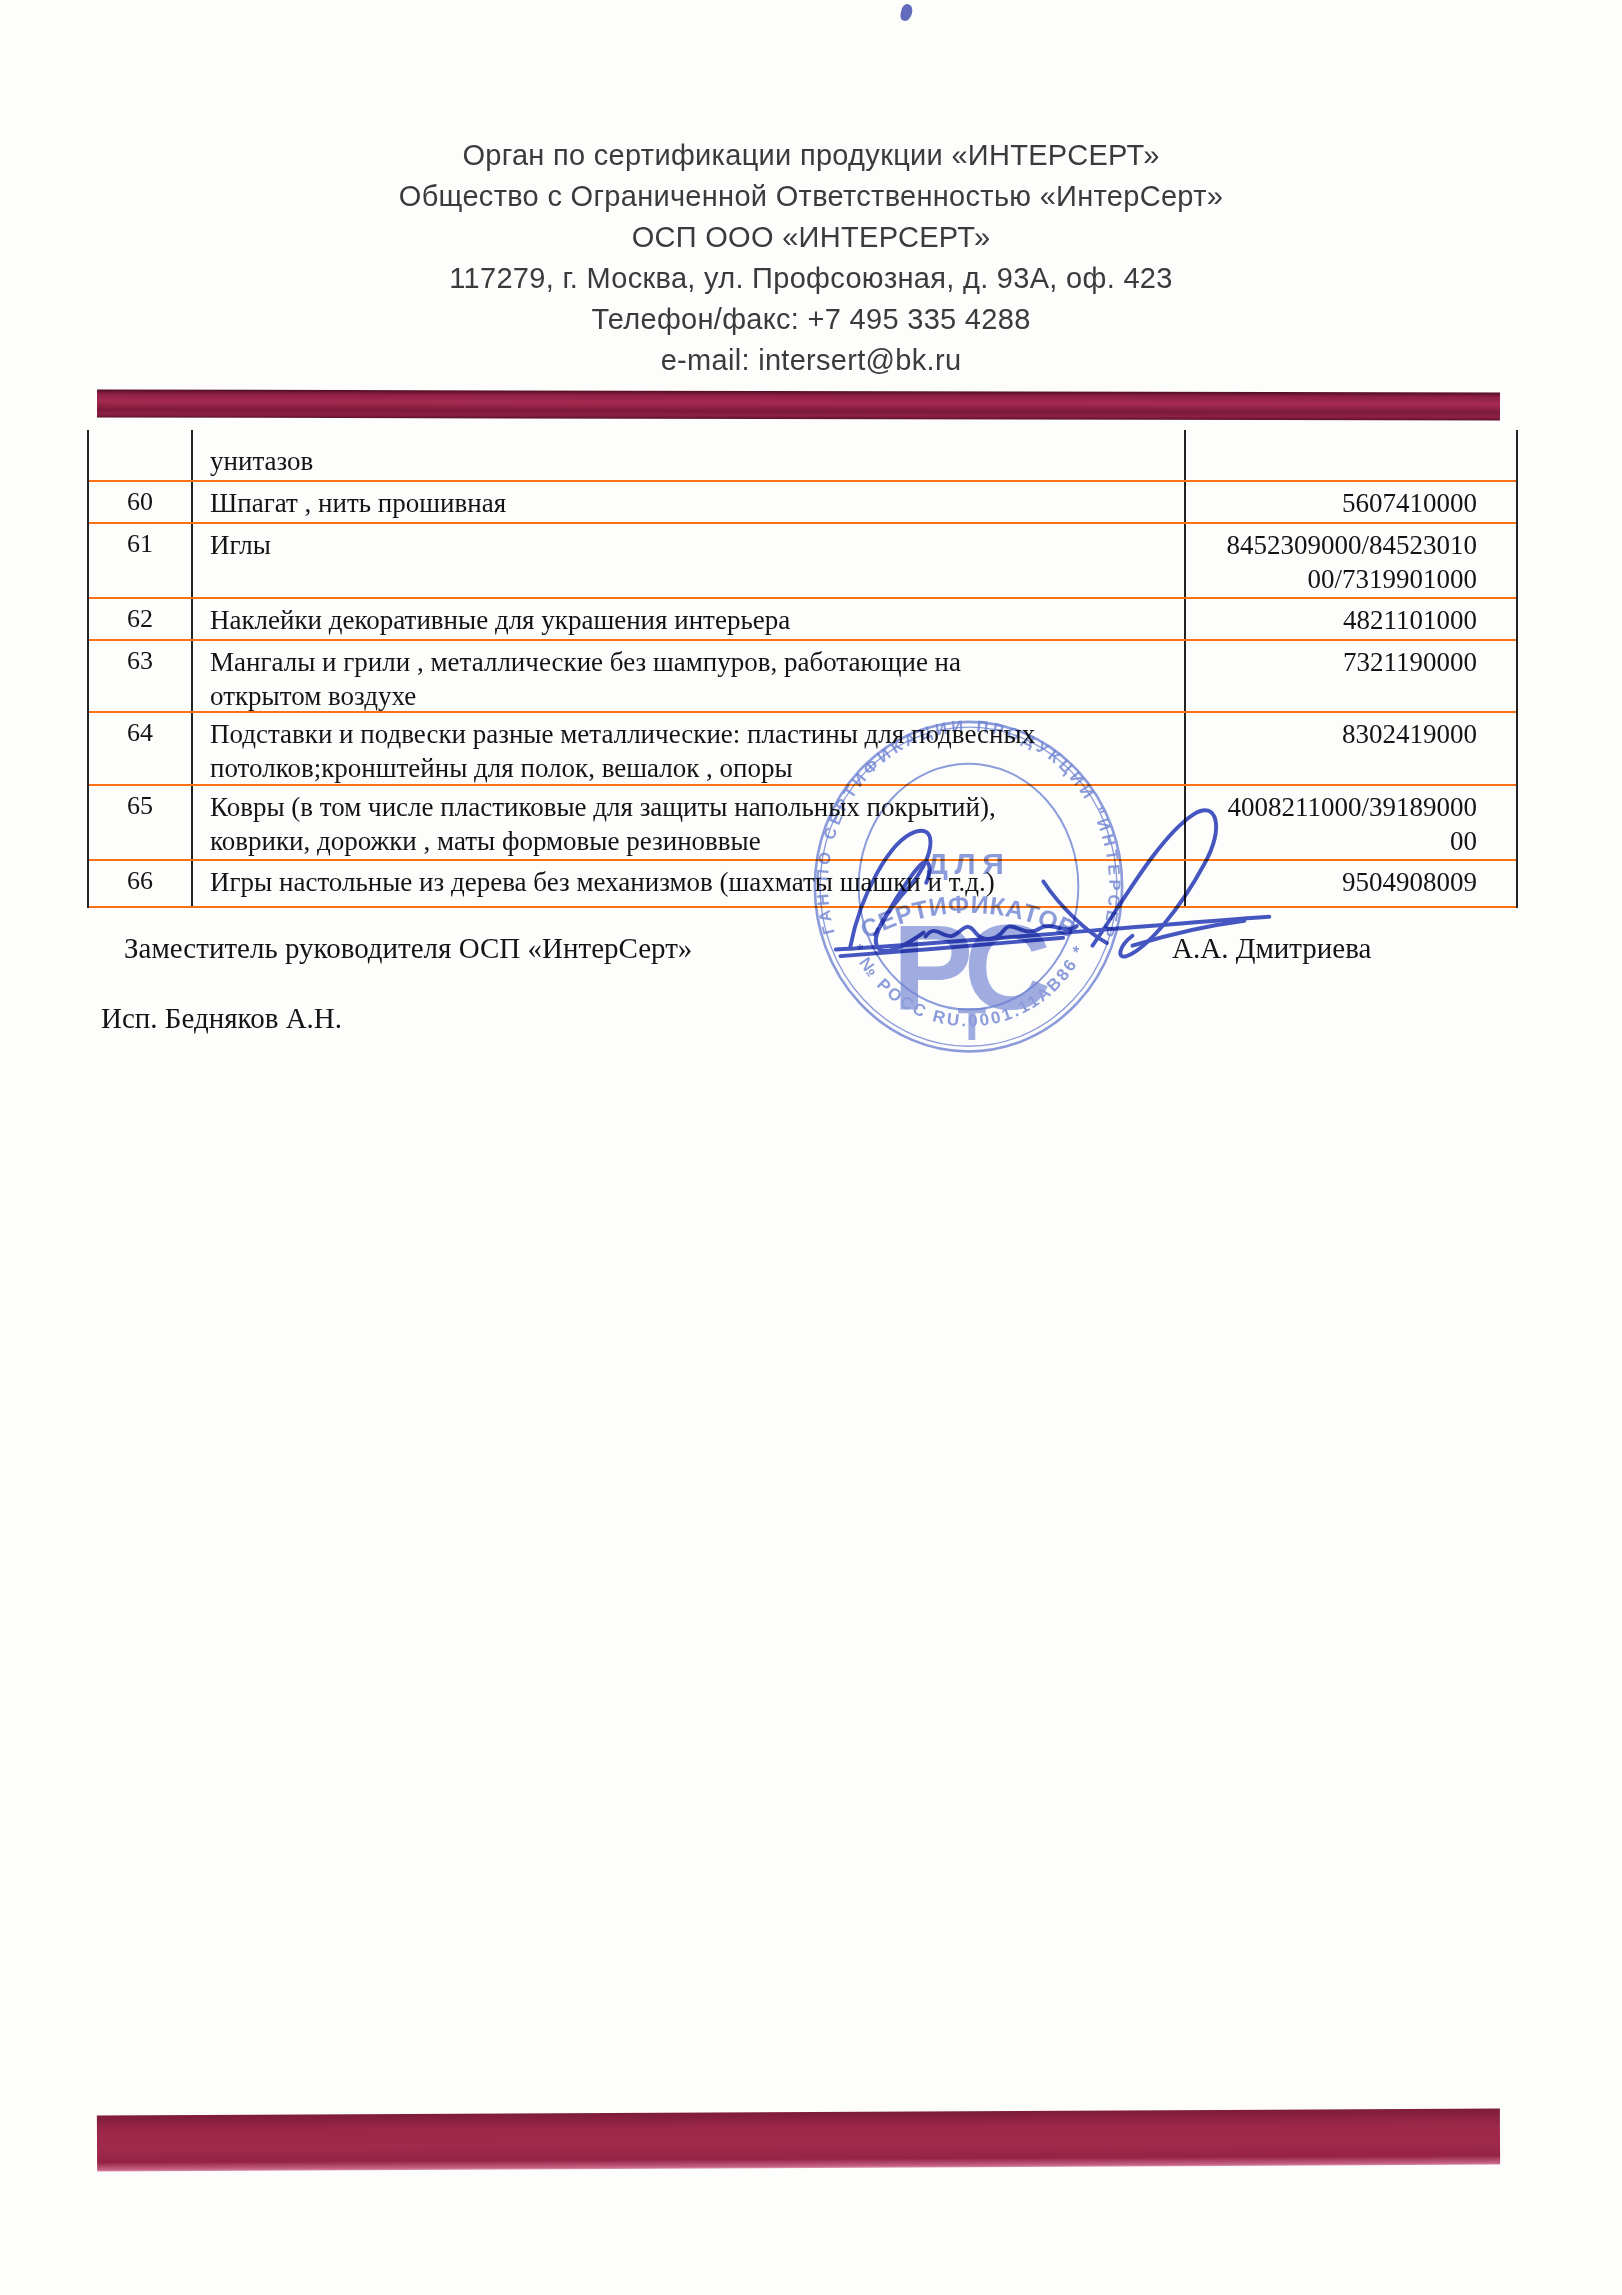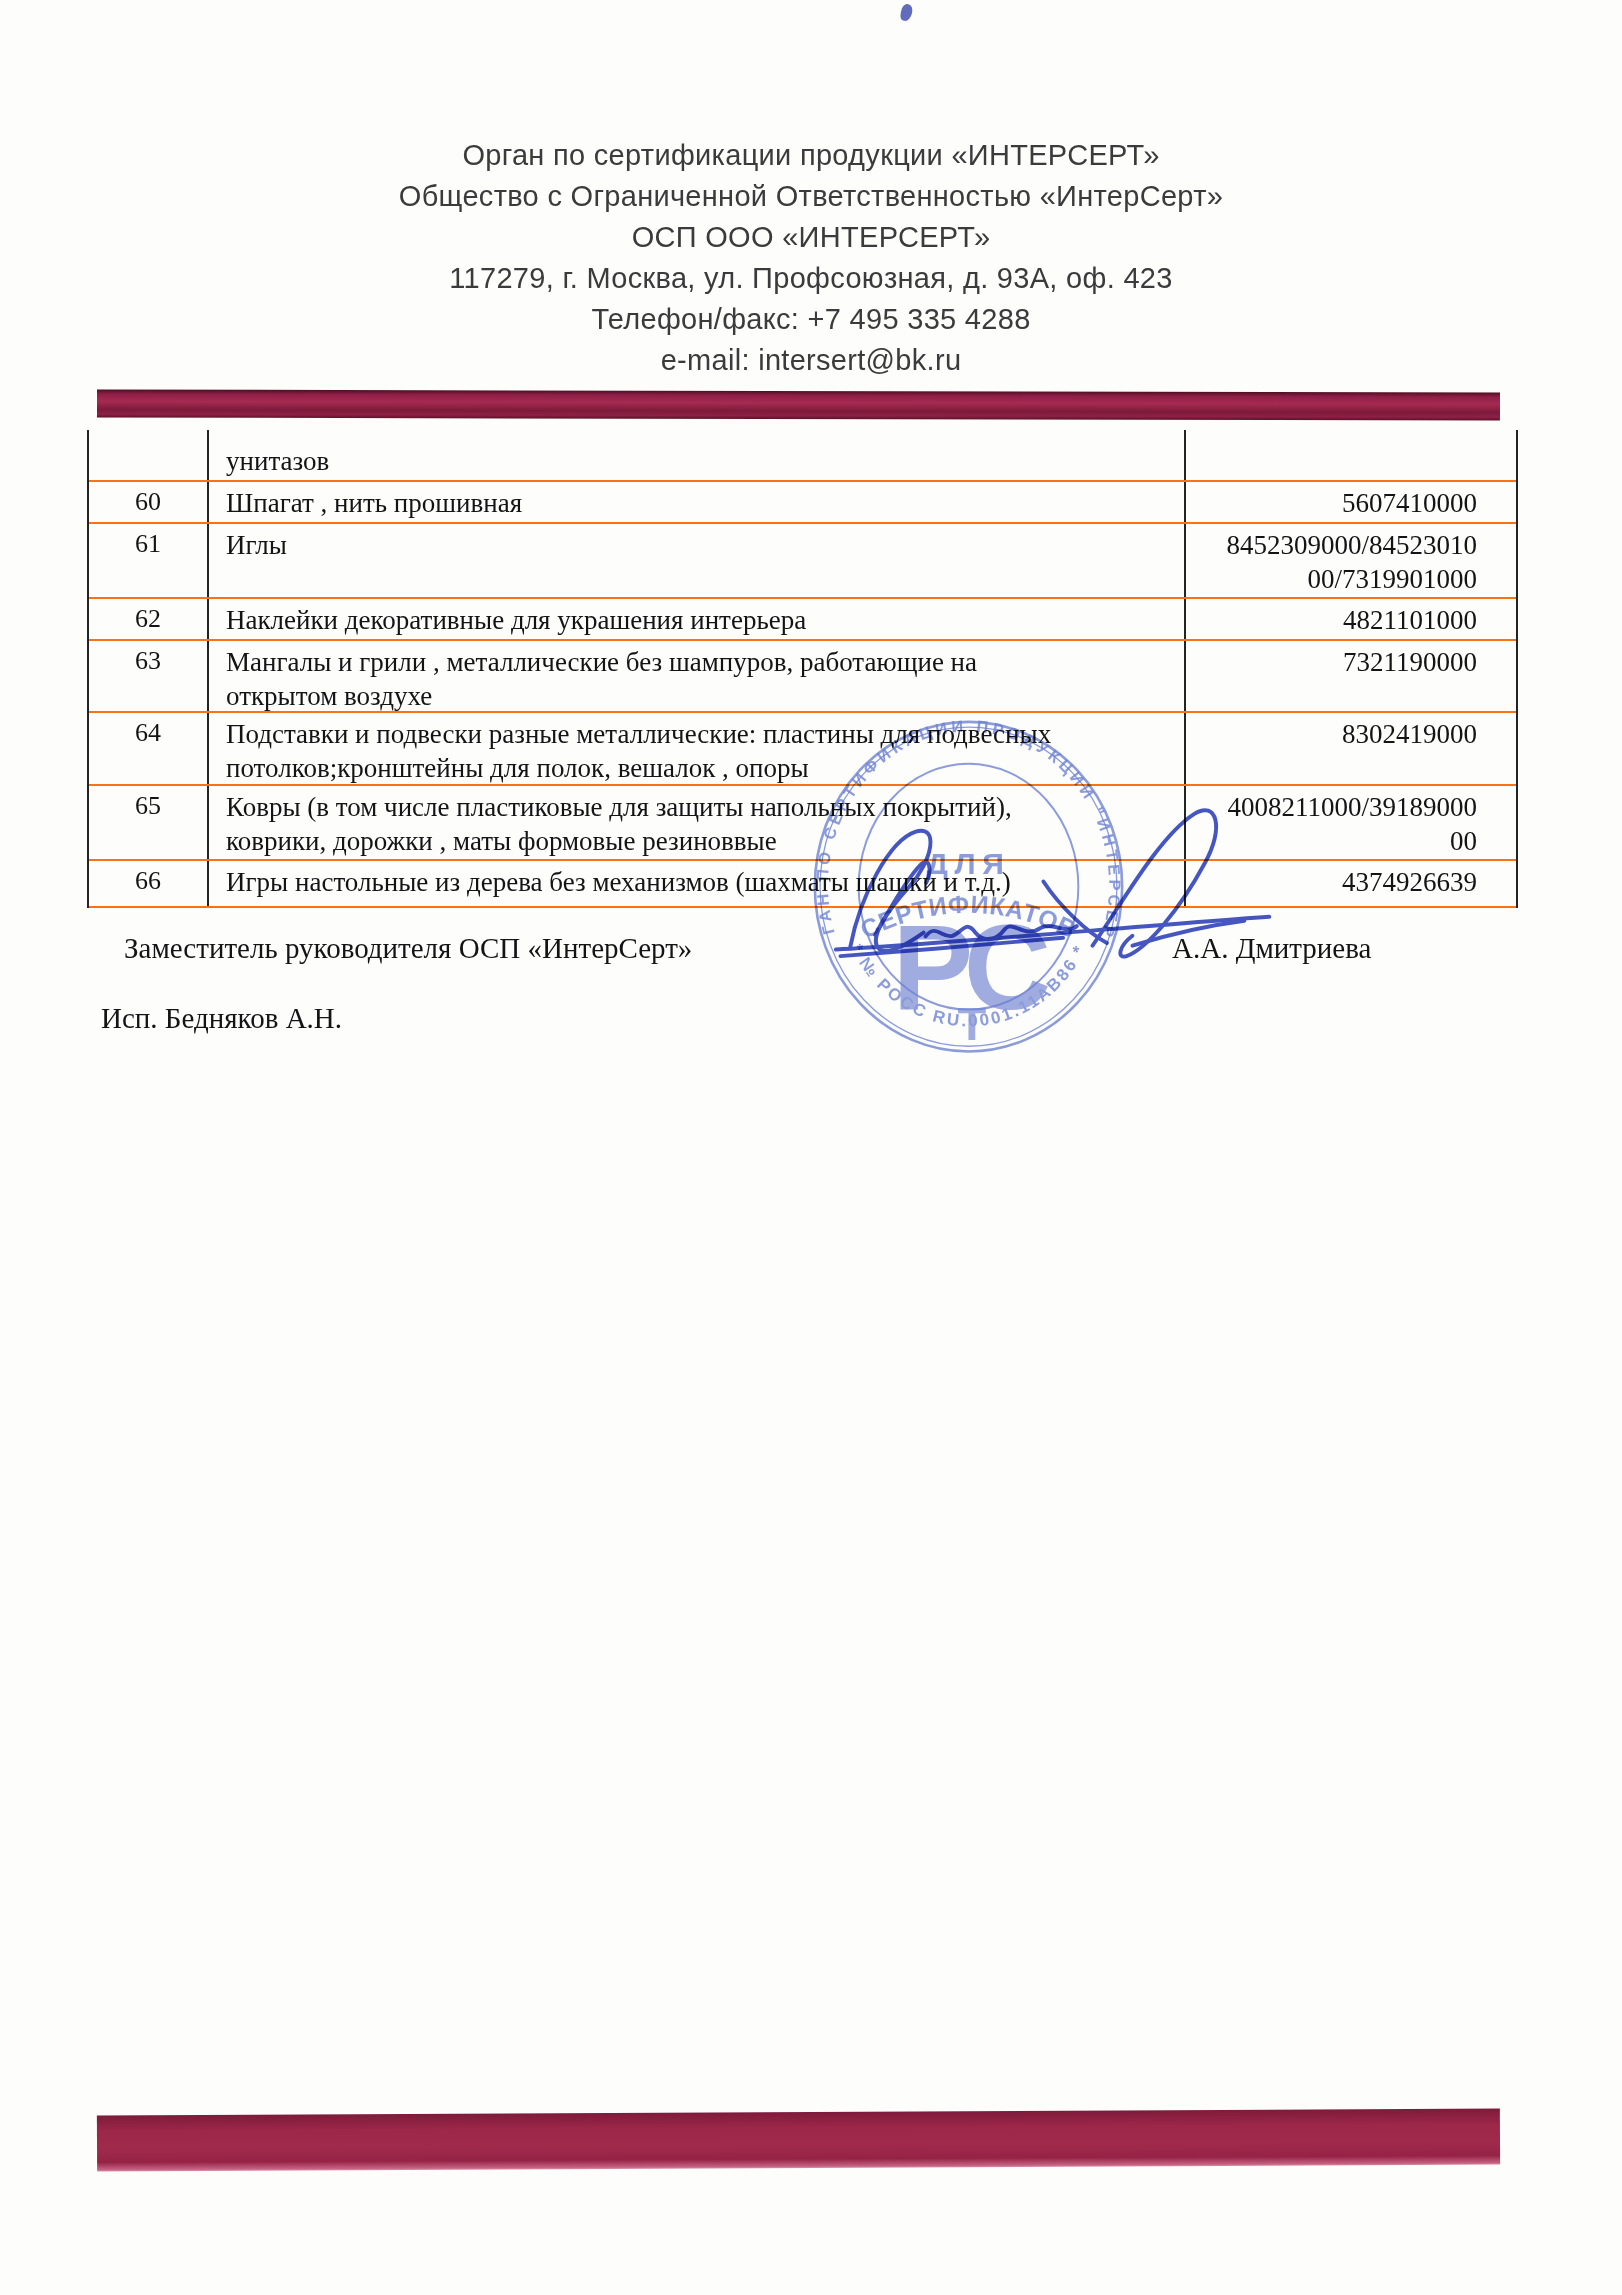--- a/index.html
+++ b/index.html
@@ -23,21 +23,21 @@
     top:2112px; height:56px; transform:rotate(-0.28deg);
     background:linear-gradient(180deg,#7e1b3a 0%,#9c2749 28%,#a02a4c 58%,#952346 84%,#c56283 97%,#d98fa8 100%);
   }
   .ptable {
     position:absolute; left:87px; top:430px; width:1431px;
     border-left:2px solid #232323; border-right:2px solid #232323;
     font-size:27px; box-sizing:border-box;
   }
   .trow { display:flex; border-bottom:2px solid #f97316; box-sizing:border-box; overflow:hidden; }
   .cnum {
-    width:120px; flex:none; border-right:2px solid #232323;
+    width:104px; flex:none; border-right:2px solid #232323;
     text-align:center; padding-top:5.2px; box-sizing:border-box; font-size:26px;
   }
   .cdesc { flex:1; padding:3.9px 114px 0 17px; line-height:34px; box-sizing:border-box; }
   .ccode {
     width:332px; flex:none; border-left:2px solid #232323;
     text-align:right; padding:3.9px 39px 0; line-height:34px;
     word-break:break-all; box-sizing:border-box;
   }
   .h0{height:52px} .h1{height:42px} .h2{height:75px} .h3{height:42px}
   .h4{height:72px} .h5{height:73px} .h6{height:75px} .h7{height:47px}
@@ -97,21 +97,21 @@
     <div class="ccode">8302419000</div>
   </div>
   <div class="trow h6">
     <div class="cnum">65</div>
     <div class="cdesc">Ковры (в том числе пластиковые для защиты напольных покрытий), коврики, дорожки , маты формовые резиноввые</div>
     <div class="ccode">4008211000/3918900000</div>
   </div>
   <div class="trow h7">
     <div class="cnum">66</div>
     <div class="cdesc">Игры настольные из дерева без механизмов (шахматы шашки и т.д.)</div>
-    <div class="ccode">4374926639</div>
+    <div class="ccode">9504908009</div>
   </div>
 </div>
 
 <div class="sig-title">Заместитель руководителя ОСП «ИнтерСерт»</div>
 <div class="sig-name">А.А. Дмитриева</div>
 <div class="executor">Исп. Бедняков А.Н.</div>
 
 <svg class="stamp-svg" width="321" height="340" viewBox="0 0 490 520">
   <g fill="none" stroke="#6d82d4" opacity="0.78">
     <ellipse cx="245" cy="258" rx="235" ry="252" stroke-width="4"></ellipse>

